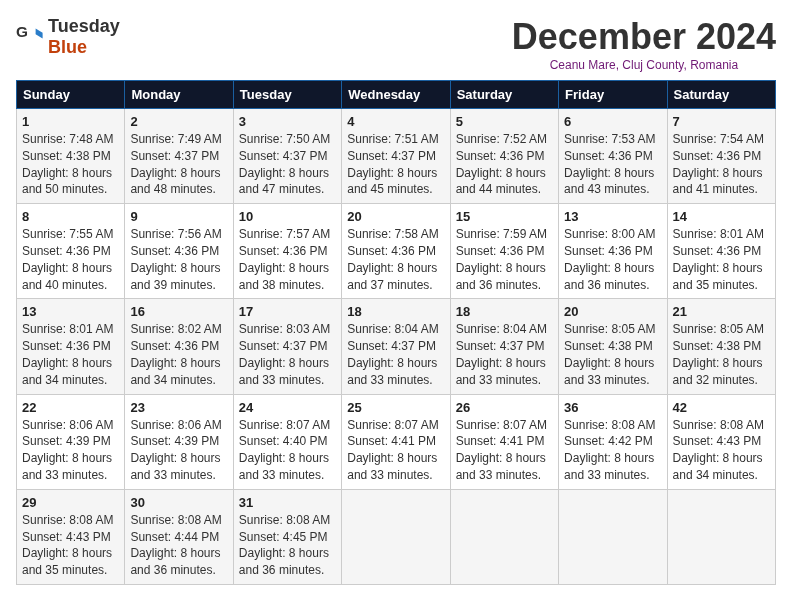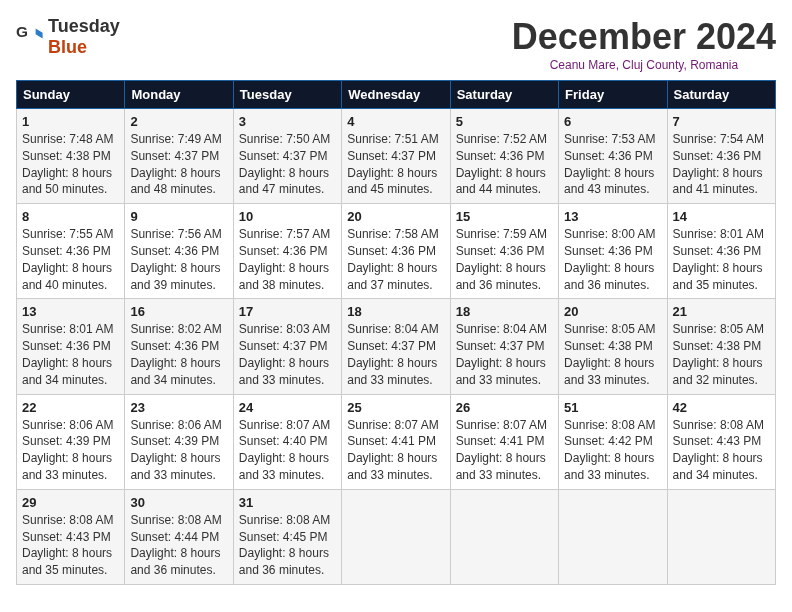--- a/index.html
+++ b/index.html
@@ -229,21 +229,21 @@
         </td>
         <td>
           <span class="day-number">25</span>
           <div class="day-info">Sunrise: 8:07 AM<br>Sunset: 4:41 PM<br>Daylight: 8 hours and 33 minutes.</div>
         </td>
         <td>
           <span class="day-number">26</span>
           <div class="day-info">Sunrise: 8:07 AM<br>Sunset: 4:41 PM<br>Daylight: 8 hours and 33 minutes.</div>
         </td>
         <td>
-          <span class="day-number">51</span>
+          <span class="day-number">36</span>
           <div class="day-info">Sunrise: 8:08 AM<br>Sunset: 4:42 PM<br>Daylight: 8 hours and 33 minutes.</div>
         </td>
         <td>
           <span class="day-number">42</span>
           <div class="day-info">Sunrise: 8:08 AM<br>Sunset: 4:43 PM<br>Daylight: 8 hours and 34 minutes.</div>
         </td>
       </tr>
       <tr>
         <td>
           <span class="day-number">29</span>

